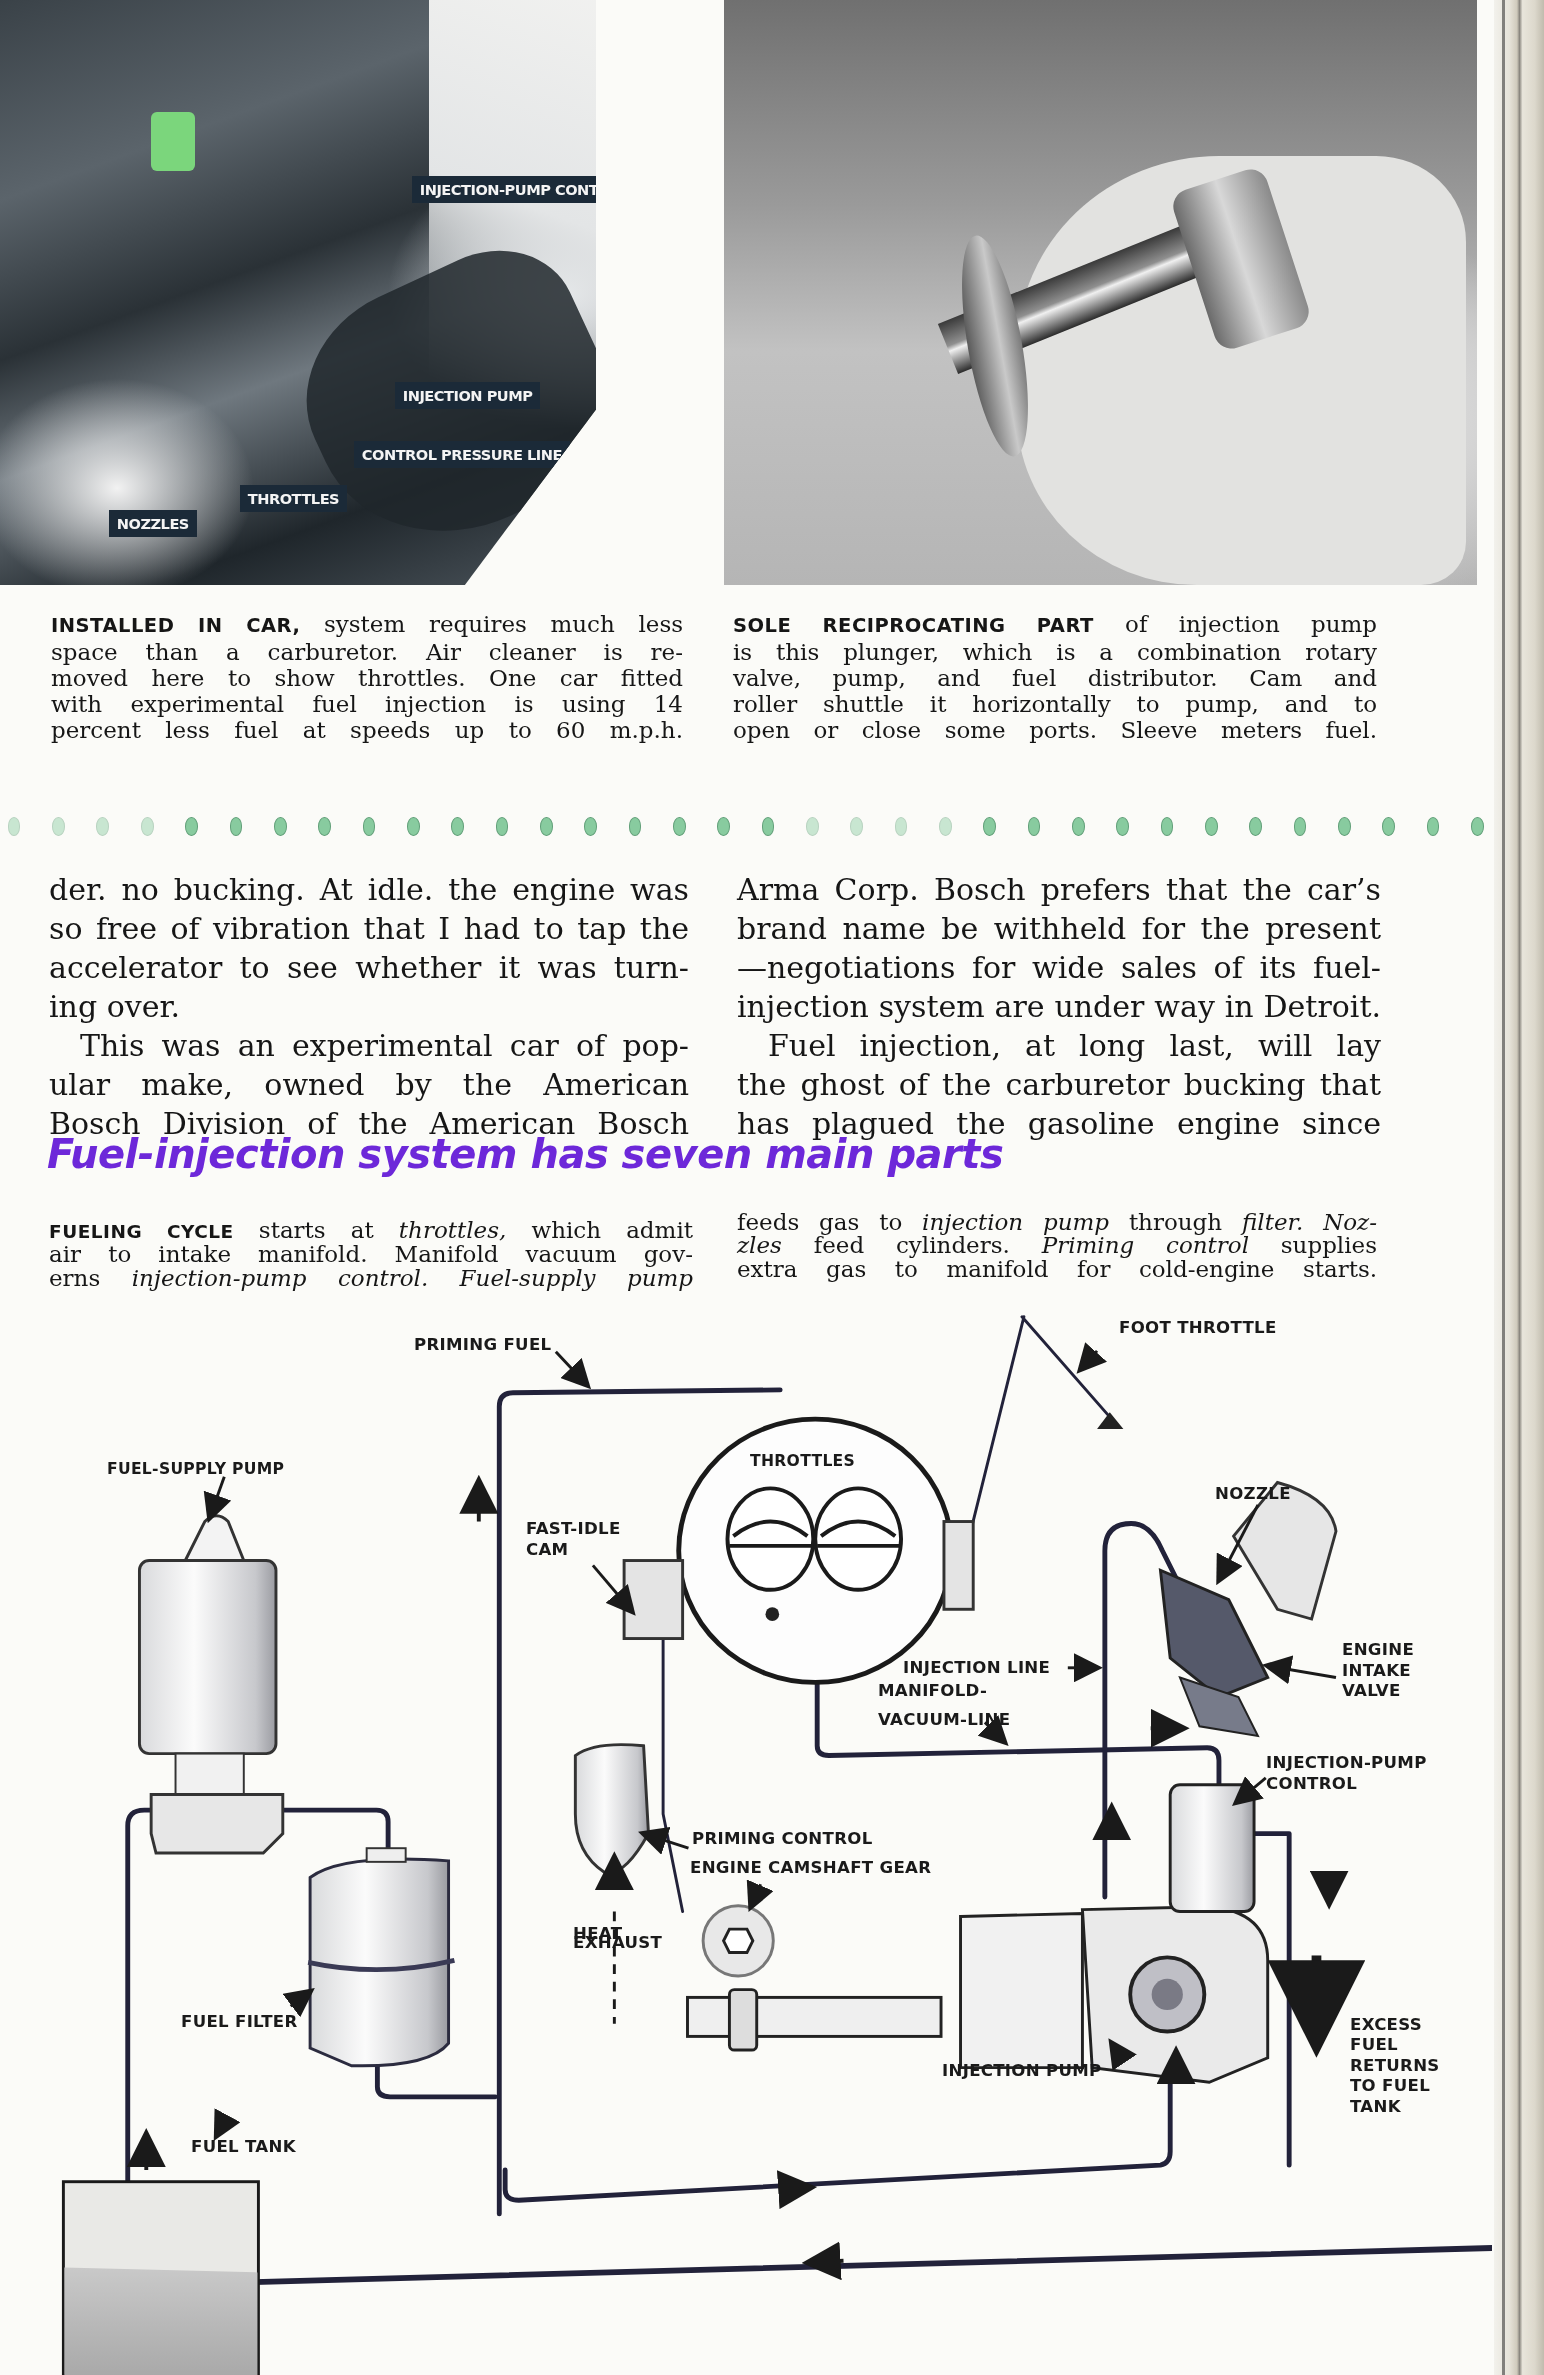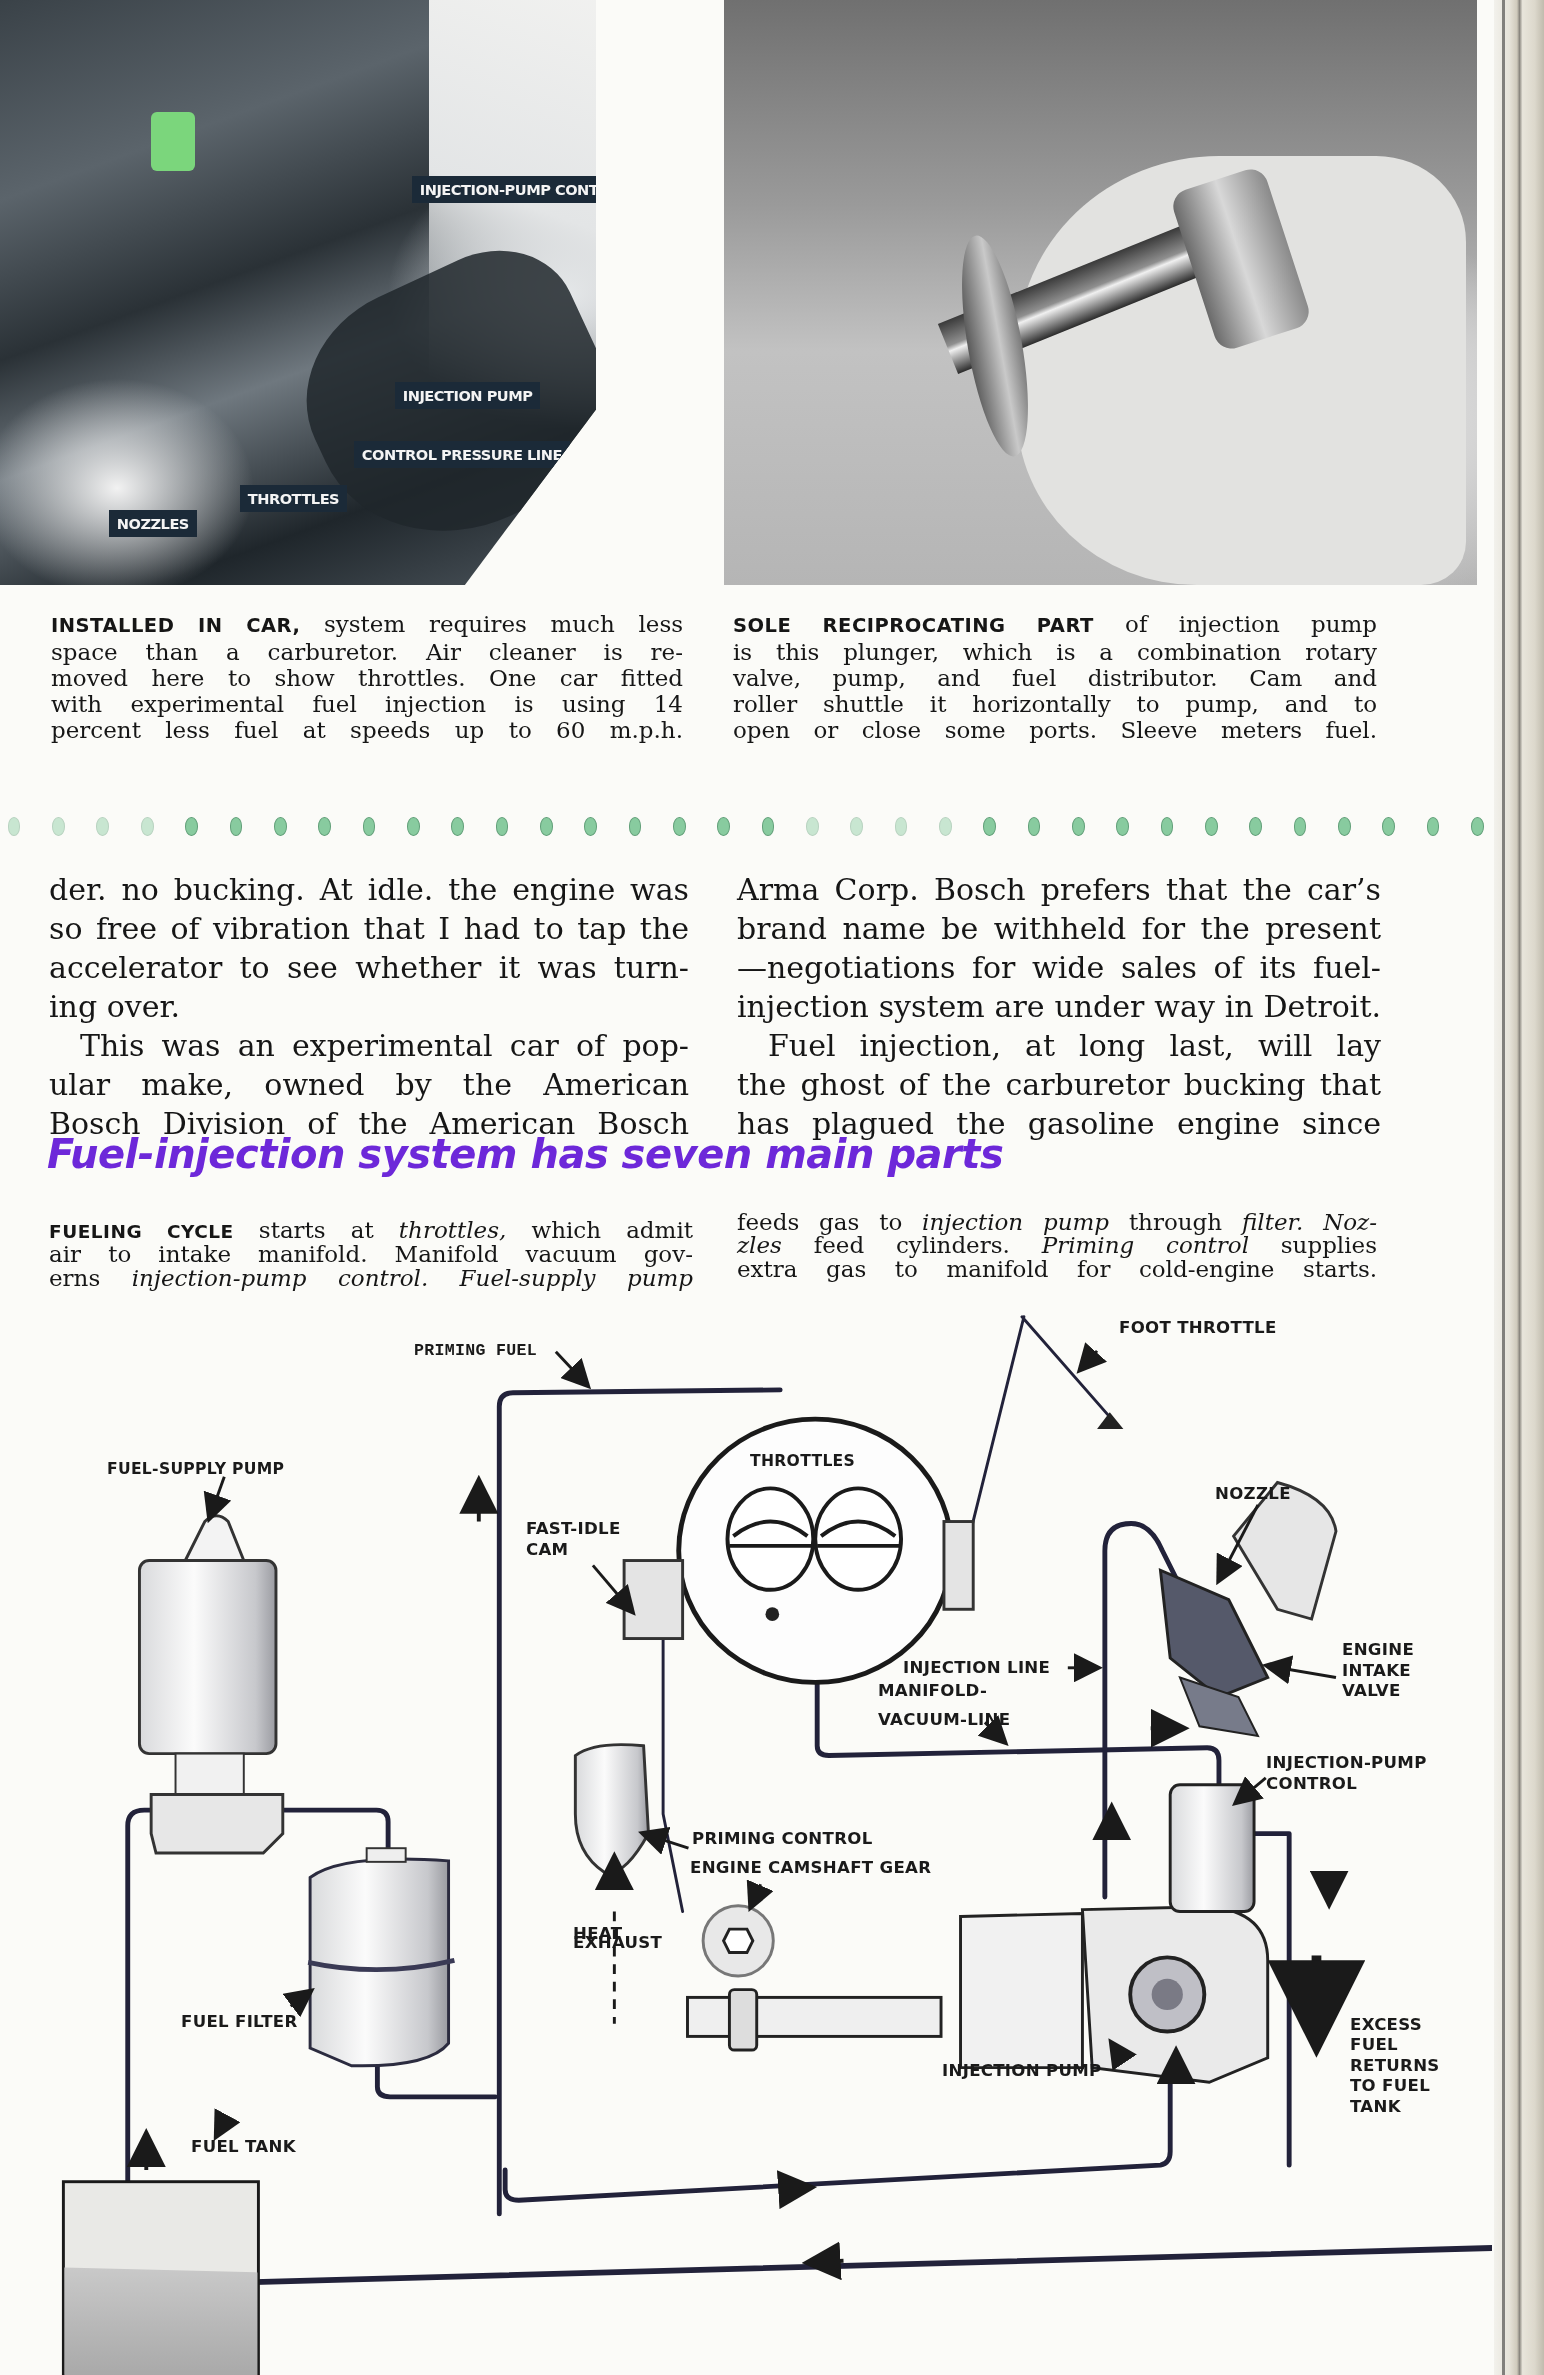--- a/index.html
+++ b/index.html
@@ -295,21 +295,21 @@
       <path d="M1010 1766 L1030 1786"></path>
       <path d="M1298 1823 L1268 1848"></path>
       <path d="M706 1895 L660 1880"></path>
       <path d="M780 1932 L770 1955"></path>
       <path d="M1150 2110 L1140 2095"></path>
       <path d="M298 2057 L318 2042"></path>
       <path d="M230 2175 L222 2190"></path>
     </g>
   </svg>
 
-  <div class="dlabel" style="left:414px;top:44px;font-family:Liberation Mono, monospace;">PRIMING FUEL</div>
+  <div class="dlabel" style="left:414px;top:38px;">PRIMING FUEL</div>
   <div class="dlabel" style="left:1119px;top:20.5px;">FOOT THROTTLE</div>
   <div class="dlabel" style="left:750px;top:154px;font-size:15.6px;">THROTTLES</div>
   <div class="dlabel" style="left:107px;top:162px;font-size:15.6px;">FUEL-SUPPLY PUMP</div>
   <div class="dlabel" style="left:526px;top:222px;">FAST-IDLE</div>
   <div class="dlabel" style="left:526px;top:243px;">CAM</div>
   <div class="dlabel" style="left:1215px;top:187px;">NOZZLE</div>
   <div class="dlabel" style="left:1342px;top:343px;">ENGINE</div>
   <div class="dlabel" style="left:1342px;top:364px;">INTAKE</div>
   <div class="dlabel" style="left:1342px;top:384px;">VALVE</div>
   <div class="dlabel" style="left:903px;top:361px;">INJECTION LINE</div>

